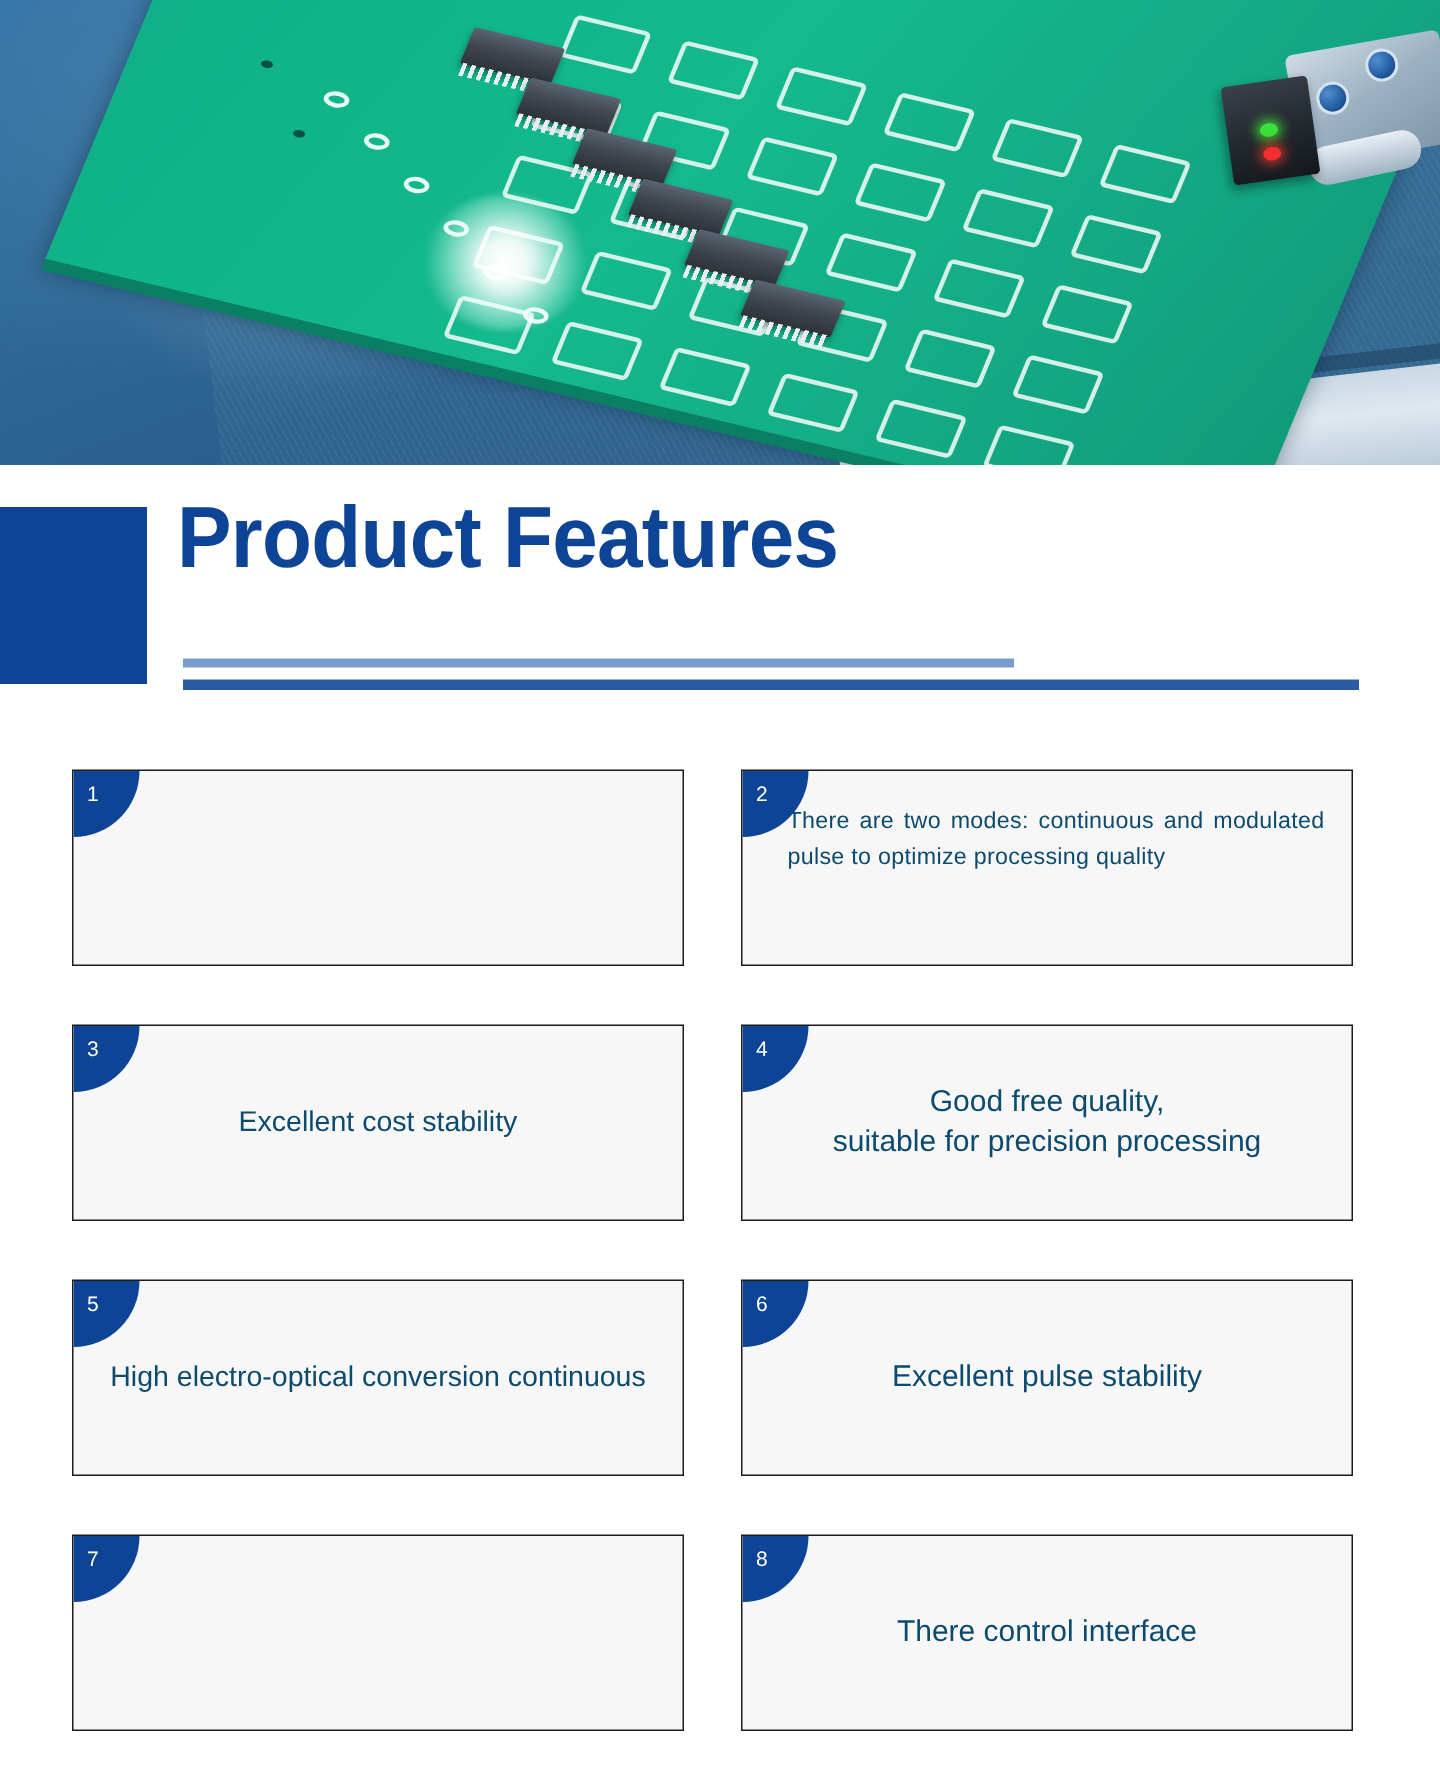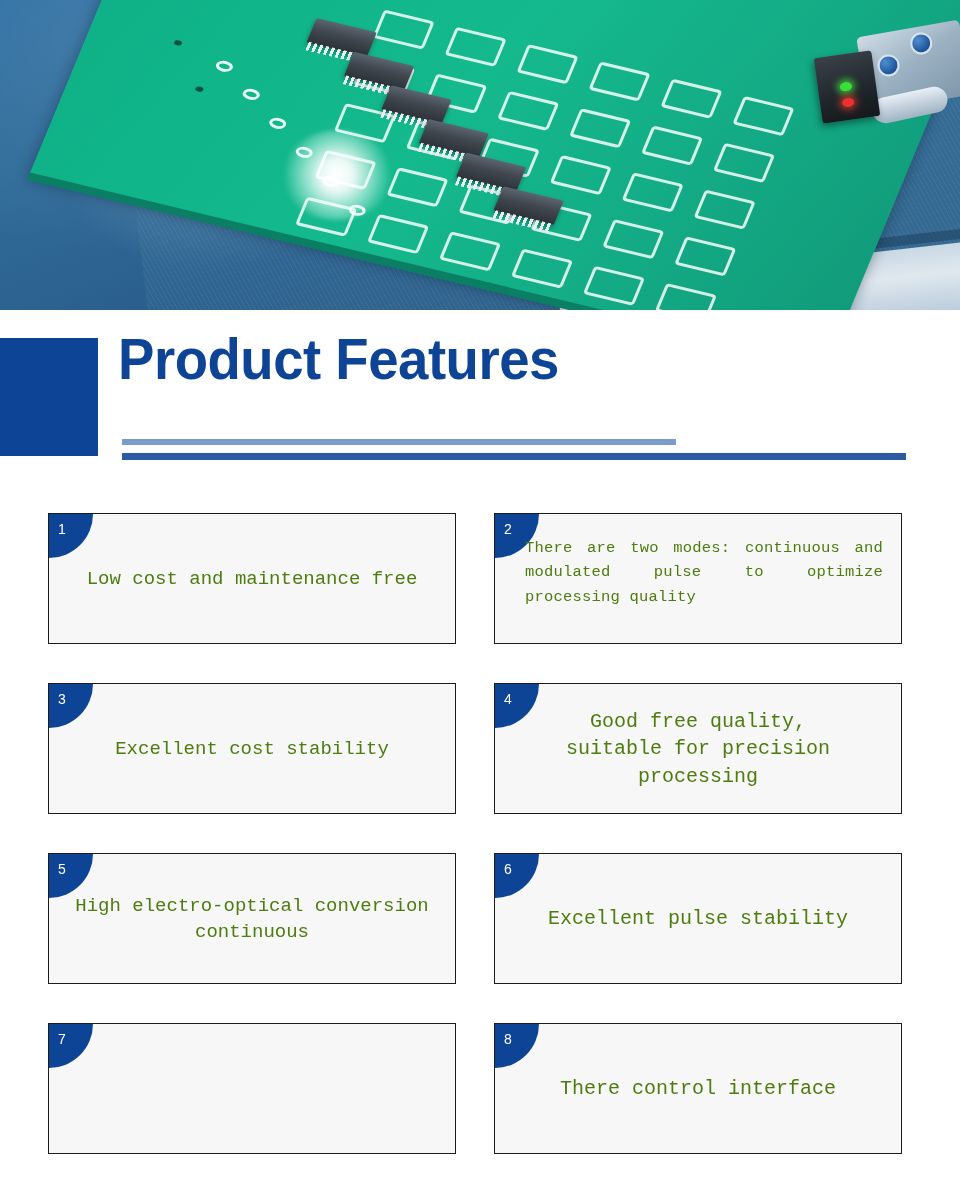--- a/index.html
+++ b/index.html
@@ -238,22 +238,22 @@
     left: 9px; top: 8px;
   }
   .card-text {
     position: absolute;
     left: 14px; right: 14px;
     top: 50%;
     transform: translateY(-50%);
     text-align: center;
     font-size: 19px;
     line-height: 1.38;
-    color: #4d7c0f;
-    font-family: Liberation Mono, monospace;
+    color: #0c4a6e;
+    font-family: Liberation Sans, sans-serif;
     white-space: pre-line;
   }
   .card.align-left .card-text {
     left: 30px;
     right: 18px;
     top: 22px;
     transform: none;
     text-align: justify;
     text-align-last: left;
     font-size: 15.5px;
@@ -346,21 +346,20 @@
     <div class="rule-light"></div>
     <div class="rule-dark"></div>
   </div>
 
   <div class="grid">
 
     <div class="card">
       <div class="badge">
         <span>1</span>
       </div>
-      <div class="card-text">Low cost and maintenance free</div>
     </div>
 
     <div class="card align-left">
       <div class="badge">
         <span>2</span>
       </div>
       <div class="card-text">There are two modes: continuous and modulated pulse to optimize processing quality</div>
     </div>
 
     <div class="card">

